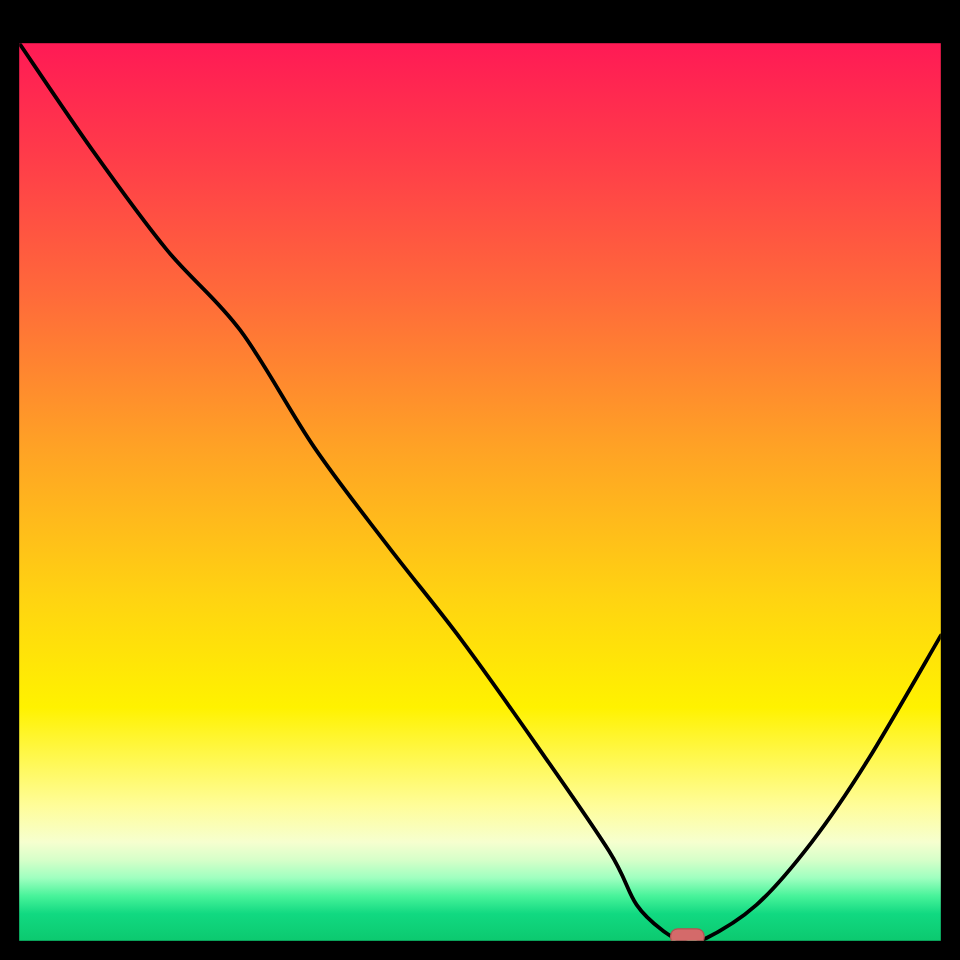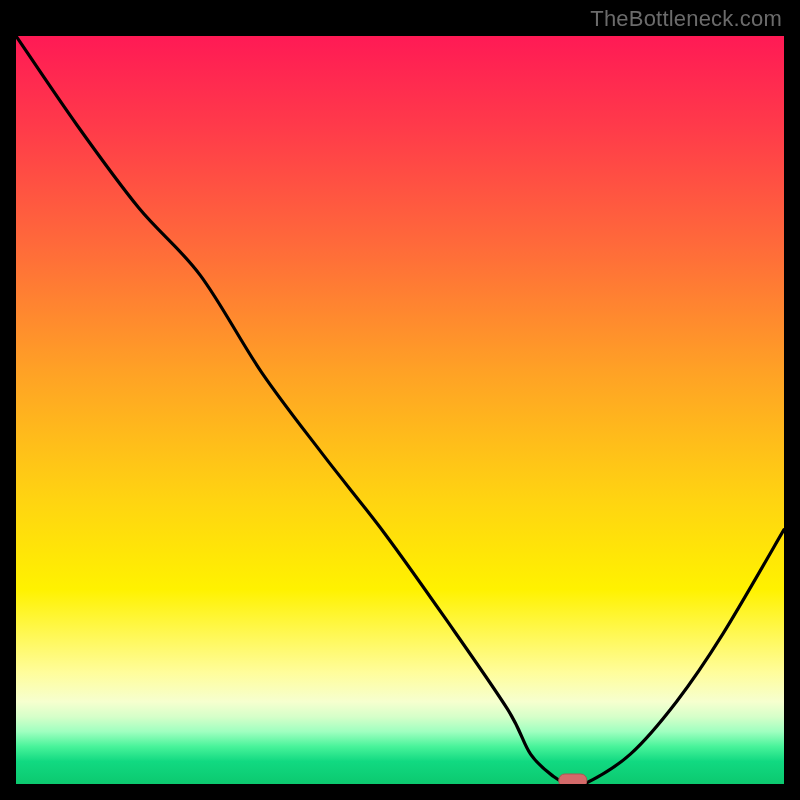--- a/index.html
+++ b/index.html
@@ -57,21 +57,20 @@
     top: 36px;
     width: 768px;
     height: 748px;
     pointer-events: none;
   }
 </style>
 </head>
 <body>
 
 <div class="frame">
-  <div class="watermark">TheBottleneck.com</div>
 
   <div class="plot"></div>
 
   <svg class="overlay" viewBox="0 0 768 748" preserveAspectRatio="none">
     <path id="curve-path" fill="none" stroke="#000000" stroke-width="3.2" stroke-linejoin="round" stroke-linecap="round" d="M 0 0 C 10.24 14.959999999999999, 40.959999999999994 61.08666666666666, 61.44 89.75999999999999 C 81.92 118.43333333333332, 102.39999999999999 147.10666666666663, 122.88 172.03999999999996 C 143.35999999999999 196.9733333333333, 163.84 211.93333333333328, 184.32 239.35999999999996 C 204.79999999999998 266.78666666666663, 225.27999999999997 306.67999999999995, 245.76 336.59999999999997 C 266.24 366.52, 286.72 392.07666666666665, 307.20000000000005 418.88 C 327.68000000000006 445.68333333333334, 348.15999999999997 469.9933333333333, 368.64 497.41999999999996 C 389.12 524.8466666666666, 409.6 554.1433333333334, 430.08000000000004 583.44 C 450.56000000000006 612.7366666666667, 477.44 650.76, 491.52 673.2 C 505.59999999999997 695.6400000000001, 506.88000000000005 706.86, 514.5600000000001 718.08 C 522.24 729.3000000000001, 531.1999999999999 735.5333333333333, 537.5999999999999 740.52 C 543.9999999999999 745.5066666666667, 547.84 746.7533333333333, 552.96 748 C 558.08 749.2466666666667, 558.0799999999999 752.9866666666667, 568.3199999999999 748 C 578.56 743.0133333333333, 599.0400000000001 731.7933333333334, 614.4000000000001 718.08 C 629.7600000000001 704.3666666666667, 645.12 685.6666666666667, 660.48 665.72 C 675.84 645.7733333333333, 688.6400000000001 627.0733333333333, 706.5600000000001 598.4 C 724.48 569.7266666666667, 757.76 511.13333333333327, 768 493.67999999999995"></path>
     <rect id="marker-pill" rx="6" ry="6" width="28" height="13" fill="#d46a6a" stroke="#b35252" stroke-width="1" x="542.8" y="738"></rect>
   </svg>
 </div>
 
 </body></html>

